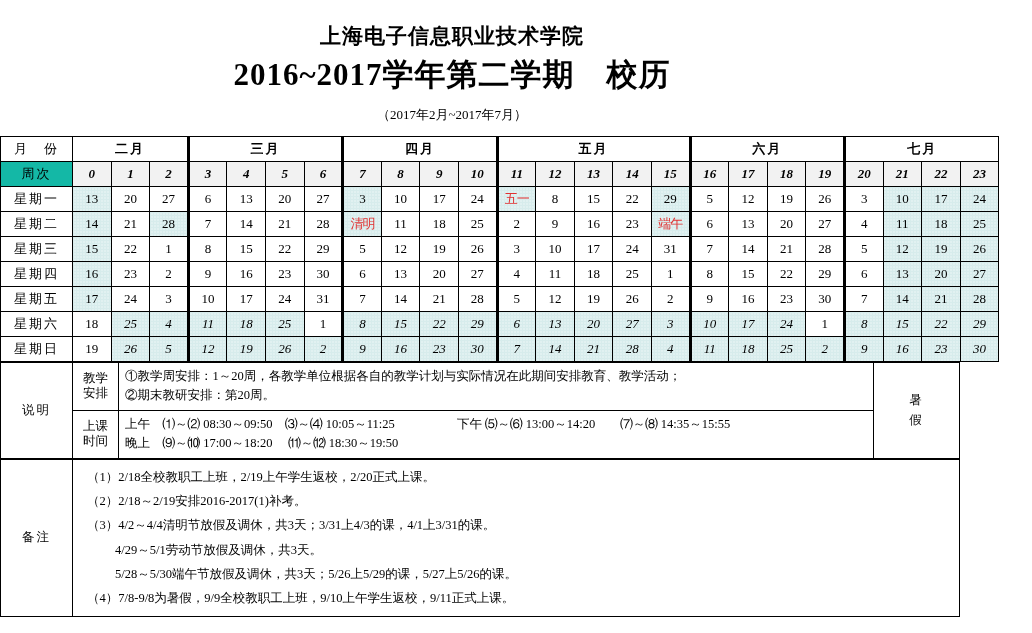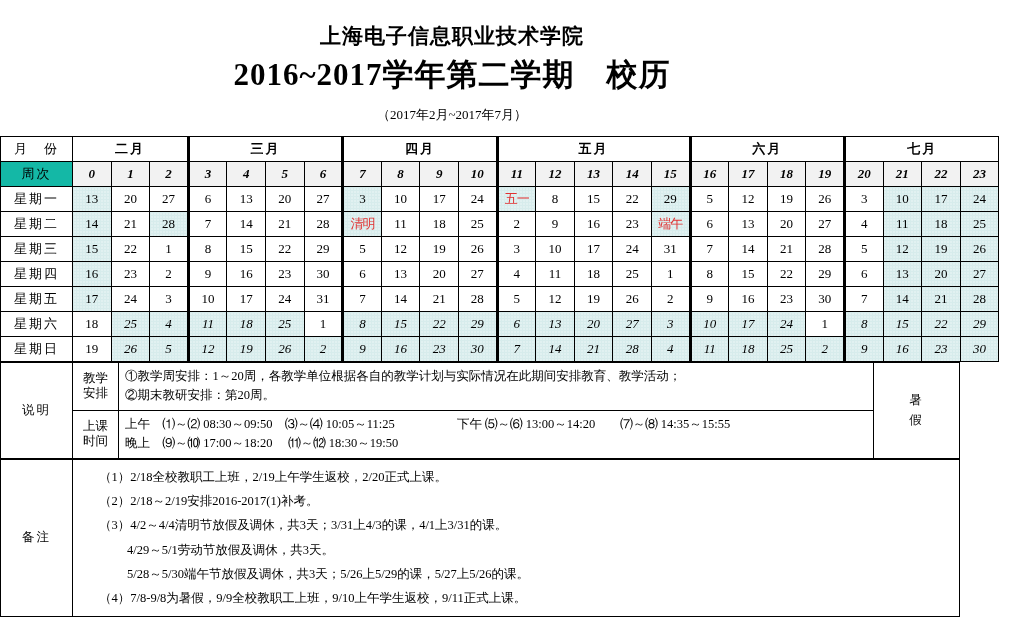--- a/index.html
+++ b/index.html
@@ -128,21 +128,21 @@
   table.remarks {
     border-collapse: collapse;
     margin: 0 auto;
     width: 960px;
     table-layout: fixed;
   }
   table.remarks td {
     border: 1px solid #000;
     font-size: 12.5px;
     font-family: "Liberation Serif", serif;
-    padding: 5px 20px;
+    padding: 5px 8px;
     vertical-align: middle;
   }
   .remark-p { line-height: 1.95; padding-left: 6px; }
   .remark-indent { padding-left: 34px; }
 </style>
 </head>
 <body>
 
 <div class="page">
 

